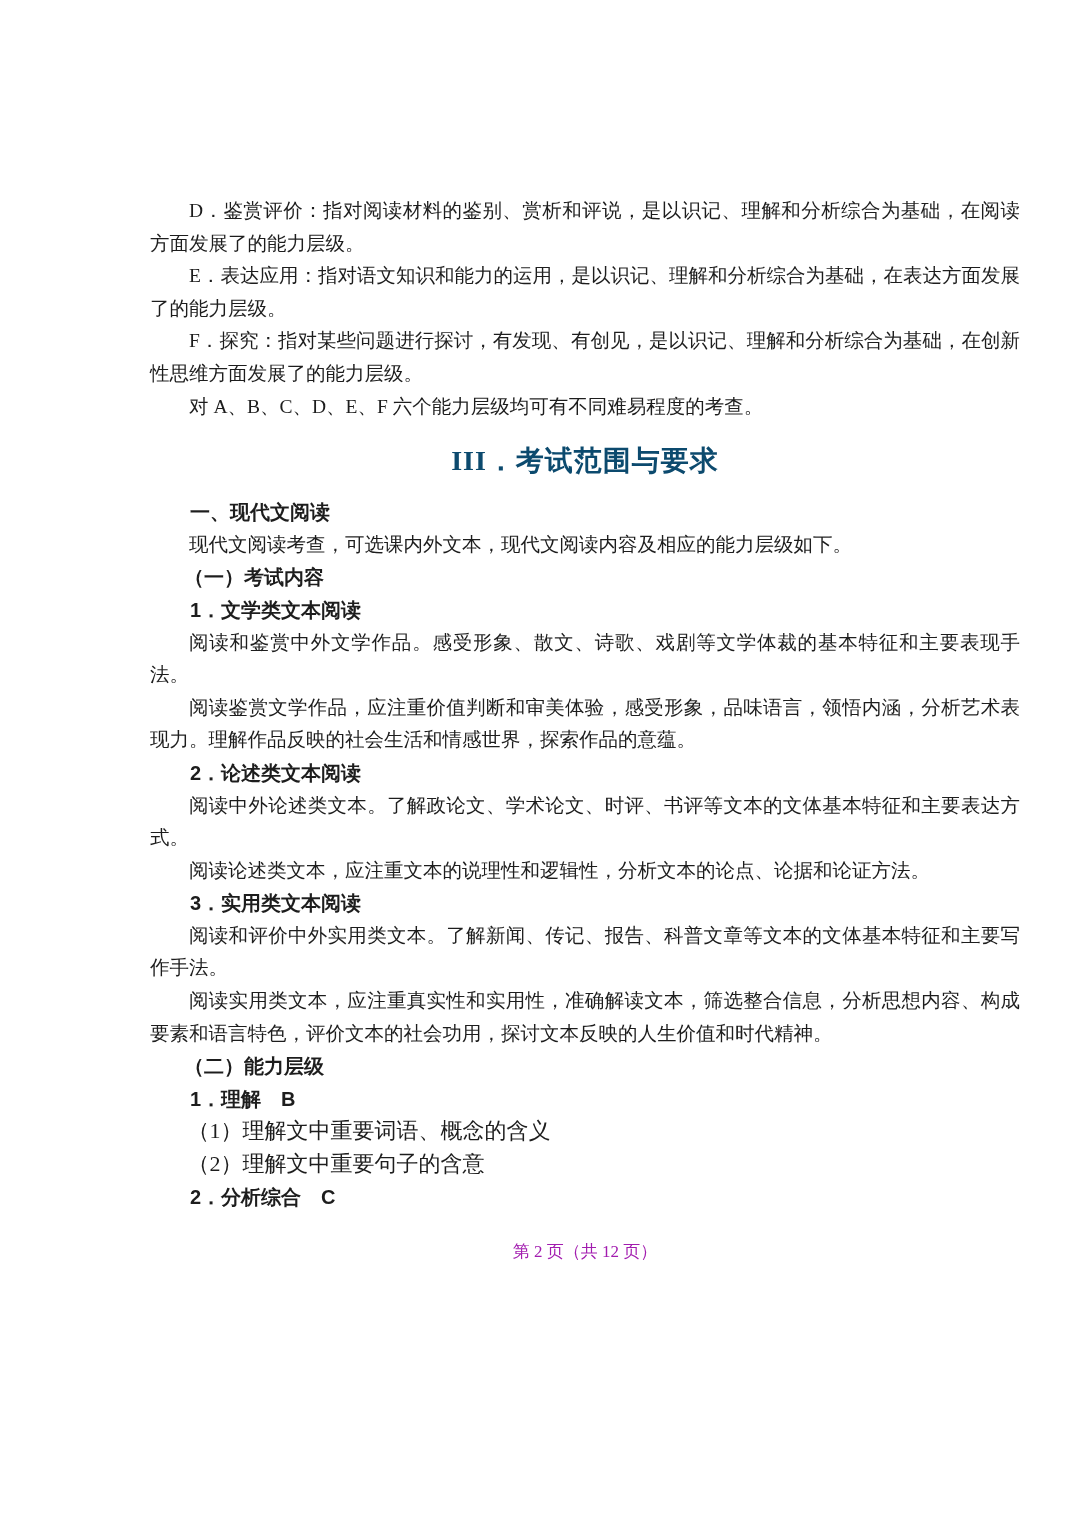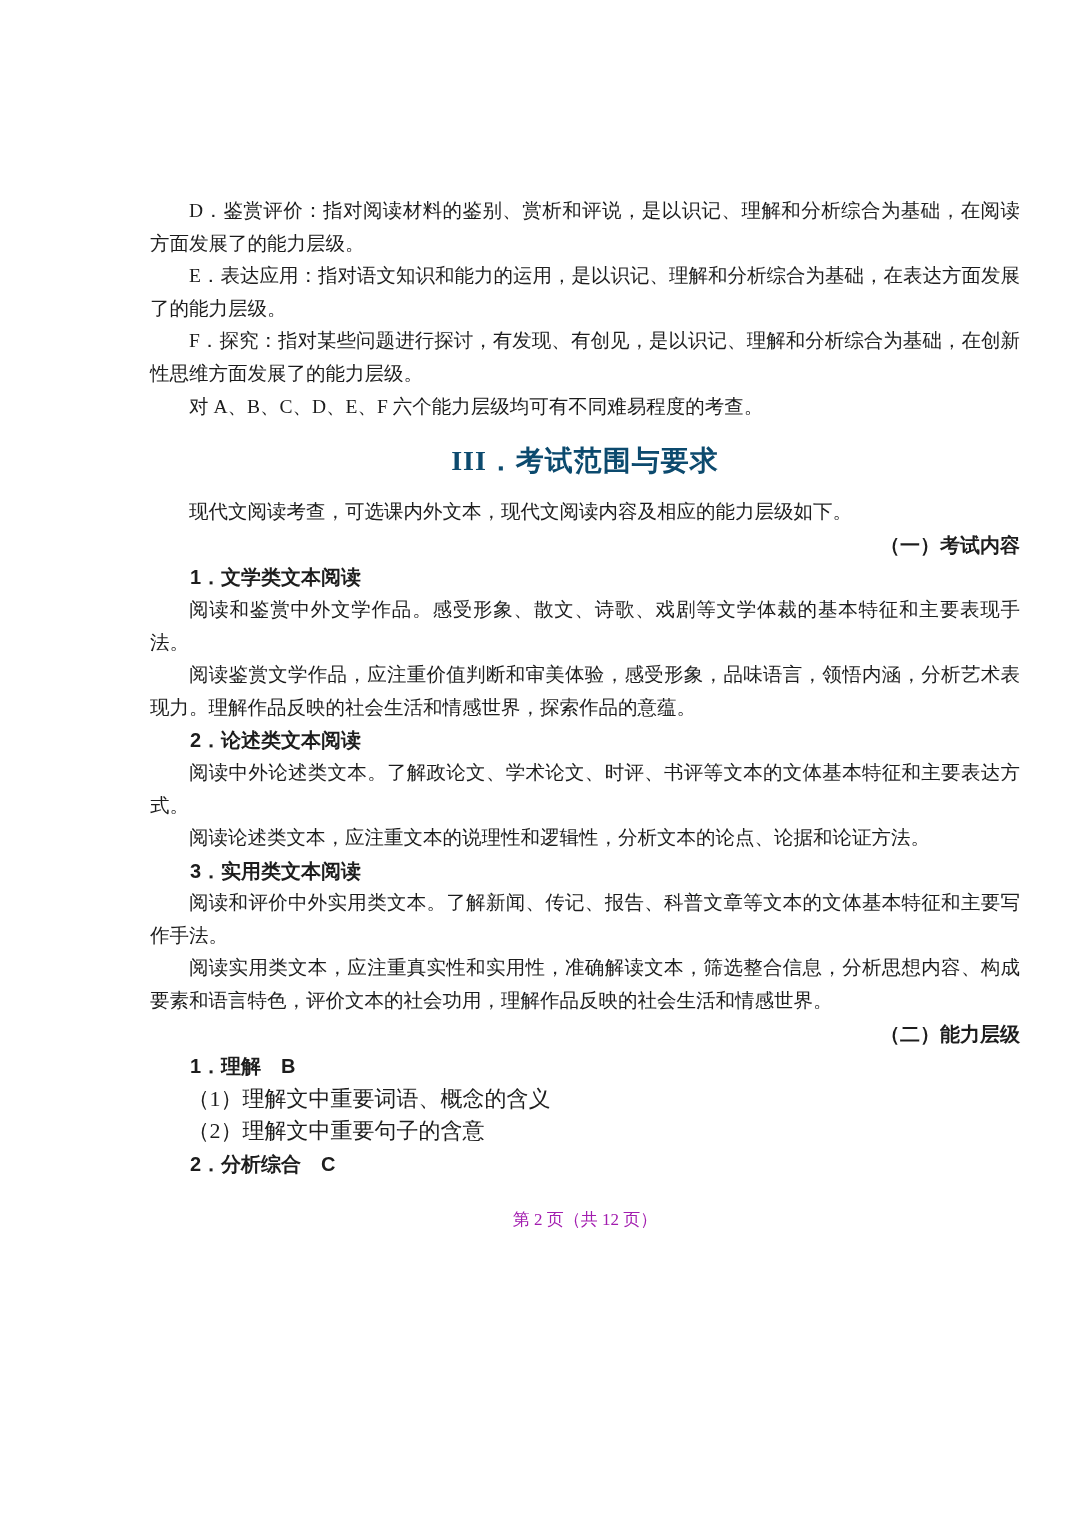--- a/index.html
+++ b/index.html
@@ -41,21 +41,20 @@
   .head {
     margin: 0;
     font-size: 20px;
     line-height: 32.6px;
     font-weight: 700;
     text-indent: 2em;
     font-family: "Liberation Sans", "DejaVu Sans", sans-serif;
   }
   .head.paren {
     text-indent: 1.7em;
-    text-align: right;
   }
   .doc-title {
     margin: 20px 0 17px 0;
     font-size: 28px;
     line-height: 36px;
     font-weight: 700;
     text-align: center;
     text-indent: 0;
     letter-spacing: 1px;
     color: #0c4a6e;
@@ -76,35 +75,36 @@
 <div class="page">
 
   <p class="para">D．鉴赏评价：指对阅读材料的鉴别、赏析和评说，是以识记、理解和分析综合为基础，在阅读方面发展了的能力层级。</p>
   <p class="para">E．表达应用：指对语文知识和能力的运用，是以识记、理解和分析综合为基础，在表达方面发展了的能力层级。</p>
   <p class="para">F．探究：指对某些问题进行探讨，有发现、有创见，是以识记、理解和分析综合为基础，在创新性思维方面发展了的能力层级。</p>
   <p class="para">对 A、B、C、D、E、F 六个能力层级均可有不同难易程度的考查。</p>
 
   <h1 class="doc-title">III．考试范围与要求</h1>
 
 
+  <h2 class="head">一、现代文阅读</h2>
   <p class="para">现代文阅读考查，可选课内外文本，现代文阅读内容及相应的能力层级如下。</p>
 
   <h3 class="head paren">（一）考试内容</h3>
 
   <h4 class="head">1．文学类文本阅读</h4>
   <p class="para">阅读和鉴赏中外文学作品。感受形象、散文、诗歌、戏剧等文学体裁的基本特征和主要表现手法。</p>
   <p class="para">阅读鉴赏文学作品，应注重价值判断和审美体验，感受形象，品味语言，领悟内涵，分析艺术表现力。理解作品反映的社会生活和情感世界，探索作品的意蕴。</p>
 
   <h4 class="head">2．论述类文本阅读</h4>
   <p class="para">阅读中外论述类文本。了解政论文、学术论文、时评、书评等文本的文体基本特征和主要表达方式。</p>
   <p class="para">阅读论述类文本，应注重文本的说理性和逻辑性，分析文本的论点、论据和论证方法。</p>
 
   <h4 class="head">3．实用类文本阅读</h4>
   <p class="para">阅读和评价中外实用类文本。了解新闻、传记、报告、科普文章等文本的文体基本特征和主要写作手法。</p>
-  <p class="para">阅读实用类文本，应注重真实性和实用性，准确解读文本，筛选整合信息，分析思想内容、构成要素和语言特色，评价文本的社会功用，理解作品反映的社会生活和情感世界。</p>
+  <p class="para">阅读实用类文本，应注重真实性和实用性，准确解读文本，筛选整合信息，分析思想内容、构成要素和语言特色，评价文本的社会功用，探讨文本反映的人生价值和时代精神。</p>
 
   <h3 class="head paren">（二）能力层级</h3>
 
   <h4 class="head">1．理解　B</h4>
   <p class="item">（1）理解文中重要词语、概念的含义</p>
   <p class="item">（2）理解文中重要句子的含意</p>
 
   <h4 class="head">2．分析综合　C</h4>
 
   <p class="footer">第 2 页（共 12 页）</p>

